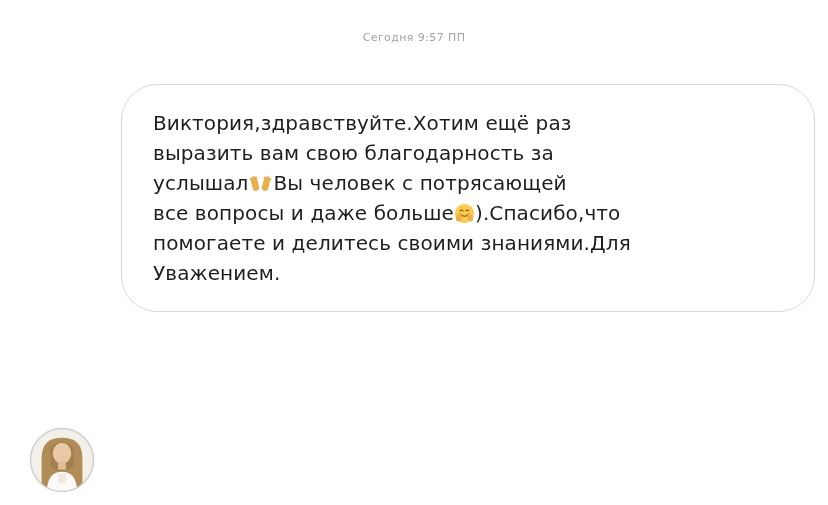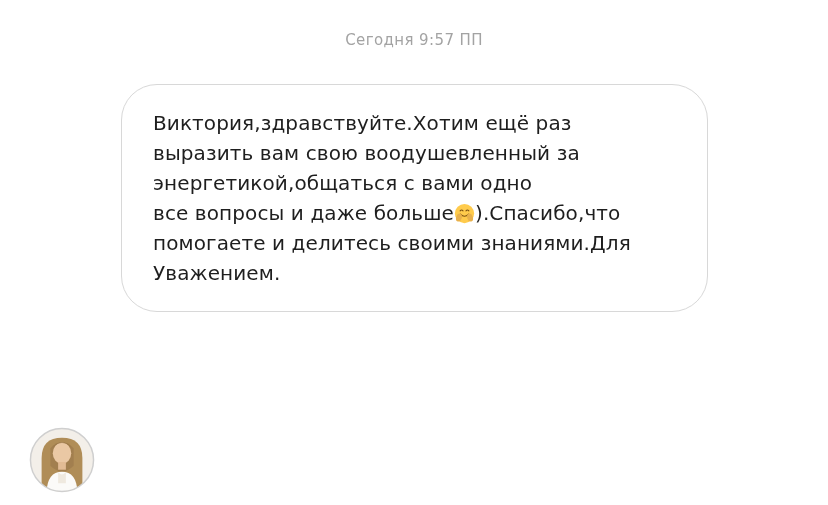--- a/index.html
+++ b/index.html
@@ -3,24 +3,24 @@
 <meta charset="utf-8">
 <style>
   html,body{margin:0;padding:0;}
   body{
     width:828px;height:505px;position:relative;overflow:hidden;
     background:#ffffff;
     font-family:"DejaVu Sans","Liberation Sans",sans-serif;
   }
   .timestamp{
     position:absolute;top:31px;left:0;right:0;
-    text-align:center;font-size:15px;color:#a3a3a3;letter-spacing:0.4px;
+    text-align:center;font-size:11px;color:#a3a3a3;letter-spacing:0.4px;
   }
   .bubble{
-    position:absolute;left:121px;top:84px;width:587px;
+    position:absolute;left:121px;top:84px;width:694px;
     box-sizing:border-box;
     background:#ffffff;
     border:1.5px solid #d8d8d8;
     border-radius:36px;
     padding:23px 24px 23px 31px;
   }
   .msg-line{
     font-size:20px;line-height:30px;color:#1e1e1e;
     white-space:nowrap;letter-spacing:0.1px;
   }
@@ -33,22 +33,37 @@
 </head>
 <body>
 
 <div>
 
   <div class="timestamp">Сегодня 9:57 ПП</div>
 
   <div class="bubble">
     <div id="message-text">
         <div class="msg-line">Виктория,здравствуйте.Хотим ещё раз</div>
-        <div class="msg-line">выразить вам свою воодушевленный за</div>
-        <div class="msg-line">энергетикой,общаться с вами одно</div>
+        <div class="msg-line">выразить вам свою благодарность за</div>
+        <div class="msg-line">услышал<span class="emoji"><svg width="25" height="20" viewBox="0 0 50 40">
+              <g fill="#E8B04B">
+                <g transform="rotate(-14 14 22)">
+                  <rect x="8" y="8" width="13" height="26" rx="6.5"></rect>
+                  <circle cx="10" cy="9" r="3.2"></circle>
+                  <circle cx="14.5" cy="7.2" r="3.2"></circle>
+                  <circle cx="19" cy="9" r="3.2"></circle>
+                </g>
+                <g transform="rotate(14 36 22)">
+                  <rect x="29" y="8" width="13" height="26" rx="6.5"></rect>
+                  <circle cx="31" cy="9" r="3.2"></circle>
+                  <circle cx="35.5" cy="7.2" r="3.2"></circle>
+                  <circle cx="40" cy="9" r="3.2"></circle>
+                </g>
+              </g>
+            </svg></span>Вы человек с потрясающей</div>
         <div class="msg-line">все вопросы и даже больше<span class="emoji"><svg width="21" height="21" viewBox="0 0 36 36">
               <circle cx="18" cy="18" r="16.5" fill="#FFCB4C"></circle>
               <path d="M10.5 13.5 Q13 10.5 15.5 13.5" stroke="#7a4f10" stroke-width="1.8" fill="none" stroke-linecap="round"></path>
               <path d="M20.5 13.5 Q23 10.5 25.5 13.5" stroke="#7a4f10" stroke-width="1.8" fill="none" stroke-linecap="round"></path>
               <path d="M11 19 Q18 26.5 25 19" stroke="#7a4f10" stroke-width="1.8" fill="none" stroke-linecap="round"></path>
               <ellipse cx="8.5" cy="25" rx="4.8" ry="7" transform="rotate(18 8.5 25)" fill="#E8B04B"></ellipse>
               <ellipse cx="27.5" cy="25" rx="4.8" ry="7" transform="rotate(-18 27.5 25)" fill="#E8B04B"></ellipse>
             </svg></span>).Спасибо,что</div>
         <div class="msg-line">помогаете и делитесь своими знаниями.Для</div>
         <div class="msg-line">Уважением.</div>

